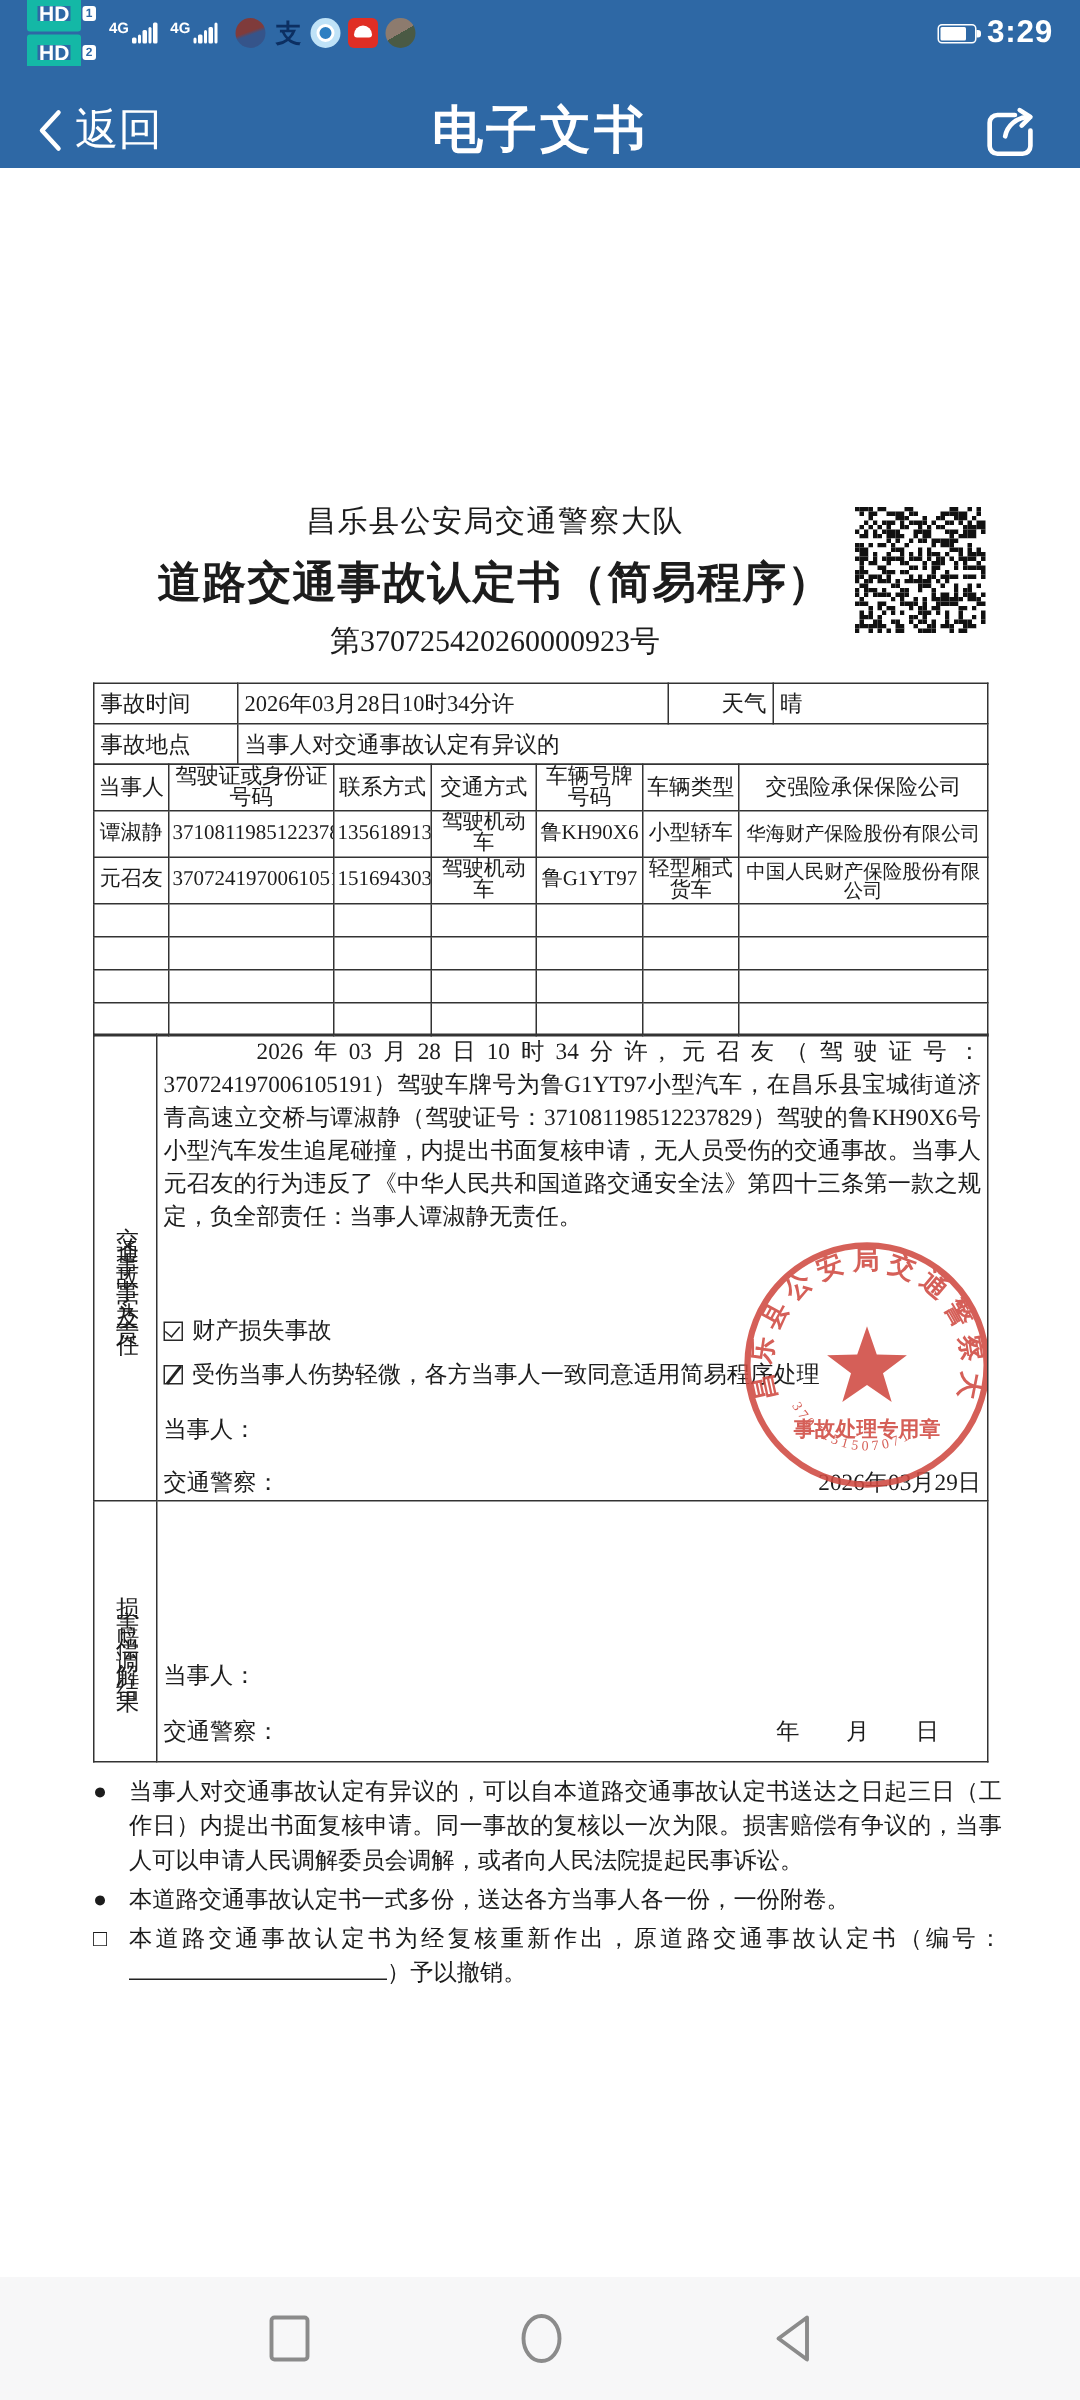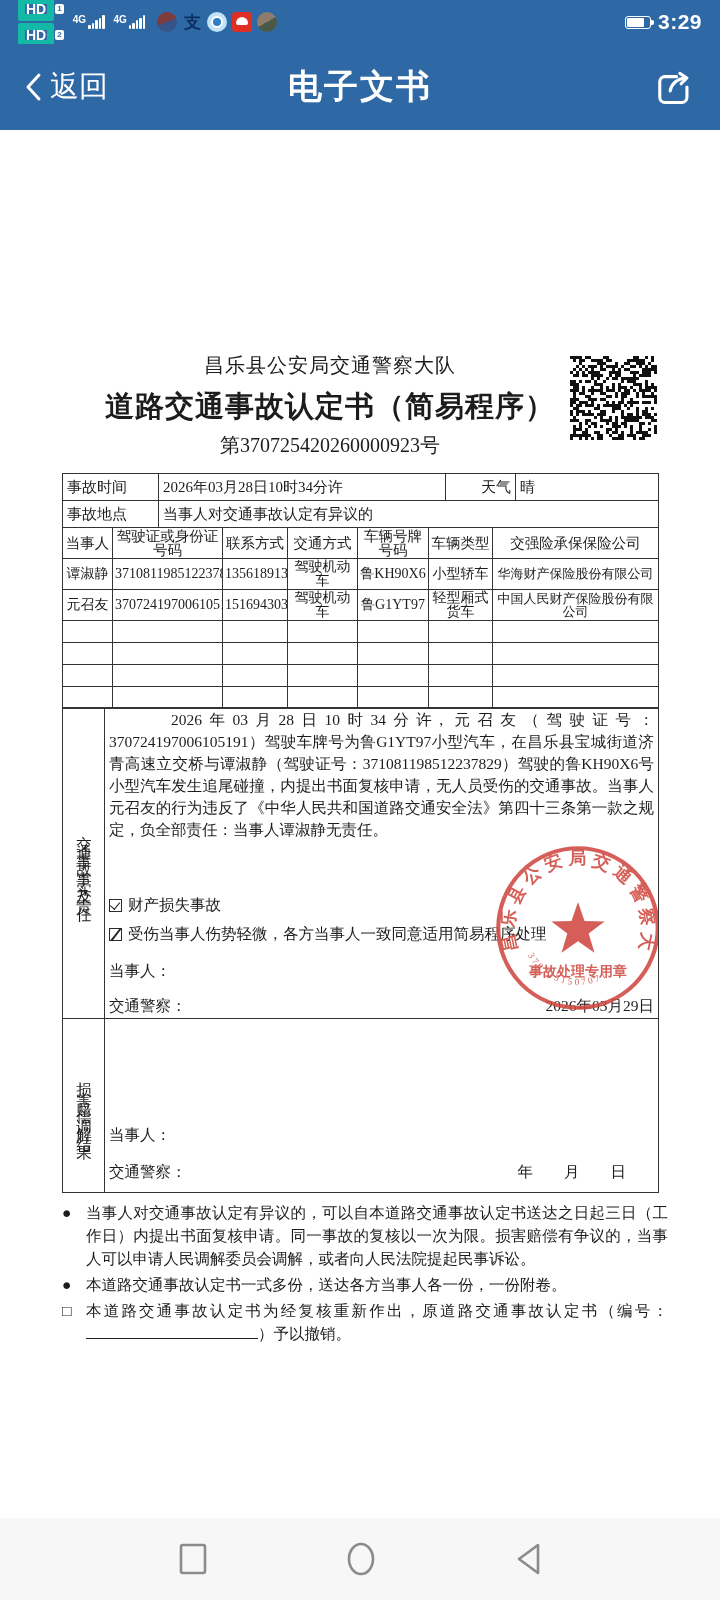--- a/index.html
+++ b/index.html
@@ -32,21 +32,21 @@
   .battery::before { content:""; position:absolute; left:1px; top:1px; bottom:1px; width:17px; background:#fff; border-radius:1px; }
   .battery::after { content:""; position:absolute; right:-4px; top:3px; width:2.5px; height:5px; background:#fff; border-radius:0 2px 2px 0; }
   .sb-time { font-size:21px; font-weight:bold; letter-spacing:0.5px;text-align:right; }
 
   .appheader { position:absolute; top:44px; left:0; width:720px; height:86px; background:#2e68a5; display:flex; align-items:center; color:#fff; padding:0 24px; }
   .back-btn { display:flex; align-items:center; gap:8px; font-size:29px; }
   .app-title { position:absolute; left:50%; transform:translateX(-50%); font-size:34px; font-weight:bold; letter-spacing:2px; }
   .share-btn { margin-left:auto; display:flex; }
 
   
-  .doc { position:absolute; top:130px; left:0; width:720px; height:1388px; background:#fff; color:#1c1c1c; font-family:"Liberation Serif","DejaVu Serif",serif; }
+  .doc { position:absolute; top:112px; left:0; width:720px; height:1388px; background:#fff; color:#1c1c1c; font-family:"Liberation Serif","DejaVu Serif",serif; }
   .doc-heading { margin-top:222px; text-align:center; width:660px; }
   .agency { font-size:20px; letter-spacing:1px; }
   .doc-title { font-size:29px; font-weight:bold; letter-spacing:1px; margin-top:8px; }
   .doc-number { font-size:20px; margin-top:5px; }
   .qr { position:absolute; top:226px; left:570px; width:87px; height:84px; display:grid; grid-template-columns:repeat(29,1fr); grid-template-rows:repeat(28,1fr); }
   .qr i { background:#111; }
   .qr i.w { background:#fff; }
 
   table.grid { border-collapse:collapse; table-layout:fixed; margin-left:62px; width:596px; font-size:15px; }
   table.grid td { border:1.5px solid #333; padding:1px 4px; vertical-align:middle; overflow:hidden; }

